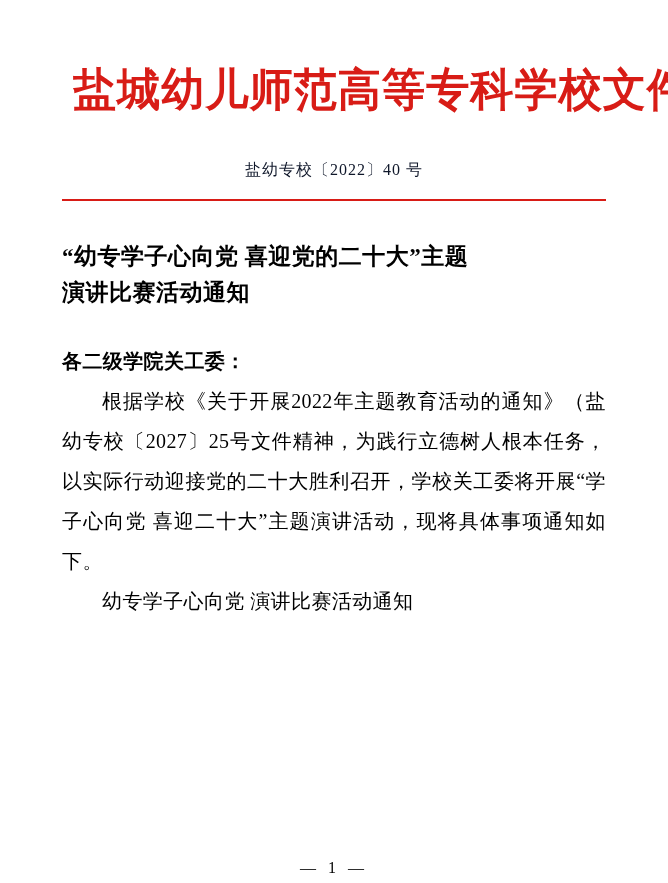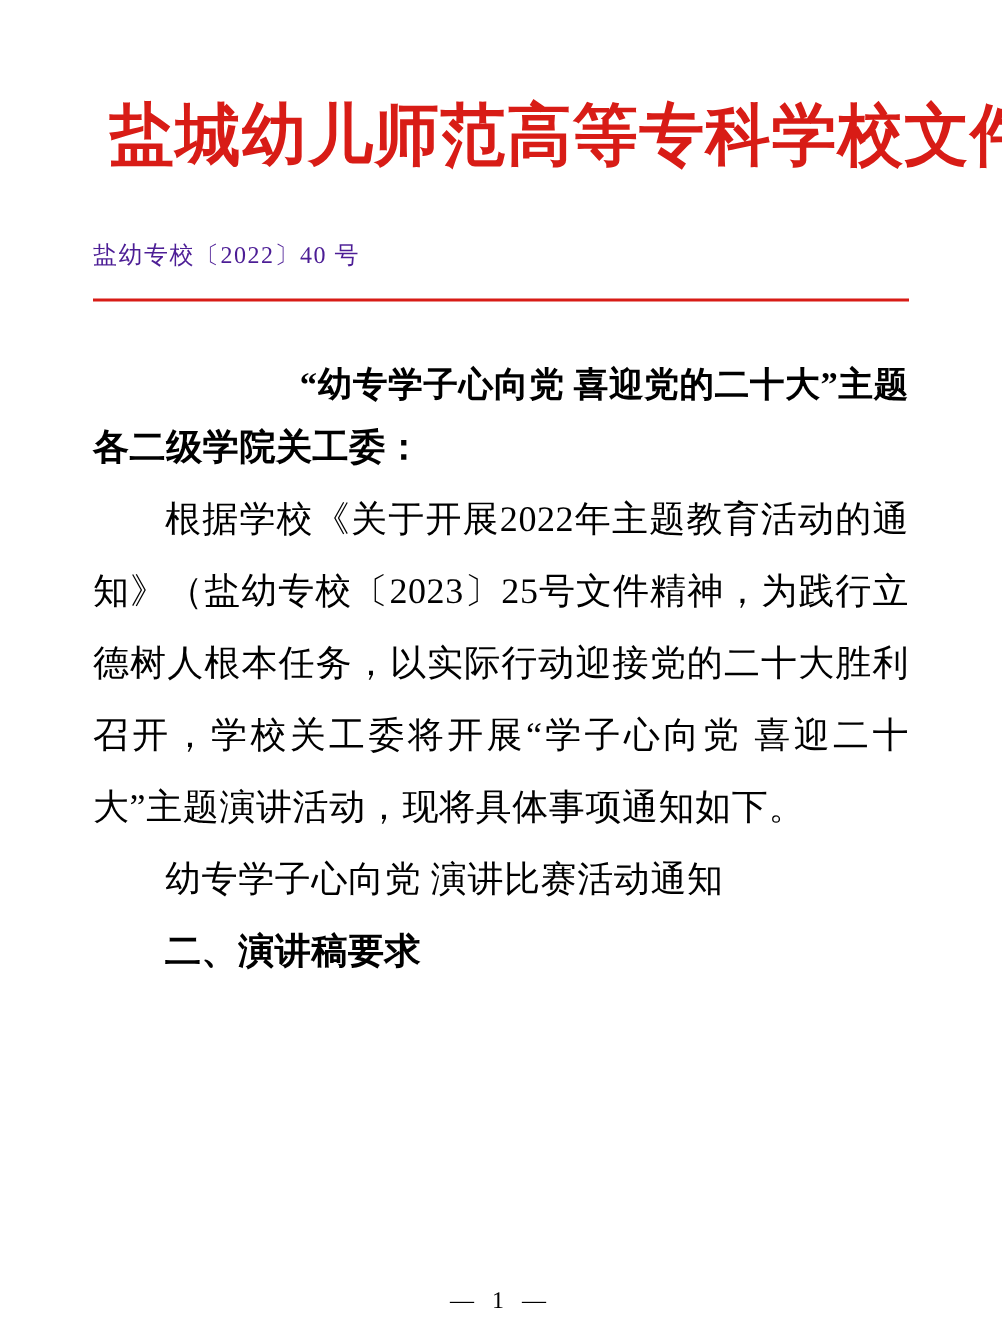--- a/index.html
+++ b/index.html
@@ -31,46 +31,47 @@
     font-weight: bold;
     font-size: 45px;
     line-height: 1.25;
     letter-spacing: 1px;
     color: #d81c16;
     white-space: nowrap;
     transform: scaleX(0.96);
   }
   .doc-number {
     margin-top: 42px;
-    text-align: left;
+    text-align: center;
     font-size: 16px;
     letter-spacing: 1px;
-    color: #4c1d95;
+    color: #0f172a;
   }
   .red-rule {
     margin-top: 18px;
     height: 2px;
     background: #d81c16;
     width: 100%;
   }
   
   .doc-title {
     margin-top: 38px;
-    text-align: right;
+    text-align: left;
     font-size: 23px;
     font-weight: bold;
     line-height: 1.55;
     letter-spacing: 0.5px;
   }
   .doc-title .line2 {
     display: block;
   }
   
   .body-block {
-    font-size: 24px;
+    margin-top: 30px;
+    font-size: 20px;
     line-height: 2.0;
     letter-spacing: 0.4px;
     text-align: justify;
     text-justify: inter-ideograph;
     font-family: Liberation Serif, serif;
   }
   .salutation {
     font-weight: bold;
   }
   .para {
@@ -102,31 +103,31 @@
   <div class="letterhead">
     <div class="letterhead-title">盐城幼儿师范高等专科学校文件</div>
   </div>
 
   <div class="doc-number">盐幼专校〔2022〕40 号</div>
 
   <div class="red-rule"></div>
 
   <div class="doc-title">
     <span>“幼专学子心向党  喜迎党的二十大”主题</span>
+    <span class="line2">演讲比赛活动通知</span>
   </div>
 
   <div class="body-block">
 
     <div class="salutation">各二级学院关工委：</div>
 
-    <div class="para">根据学校《关于开展2022年主题教育活动的通知》（盐幼专校〔2023〕25号文件精神，为践行立德树人根本任务，以实际行动迎接党的二十大胜利召开，学校关工委将开展“学子心向党  喜迎二十大”主题演讲活动，现将具体事项通知如下。</div>
+    <div class="para">根据学校《关于开展2022年主题教育活动的通知》（盐幼专校〔2027〕25号文件精神，为践行立德树人根本任务，以实际行动迎接党的二十大胜利召开，学校关工委将开展“学子心向党  喜迎二十大”主题演讲活动，现将具体事项通知如下。</div>
 
 
     <div class="sub">幼专学子心向党 演讲比赛活动通知</div>
 
-    <div class="heading">二、演讲稿要求</div>
 
 
   </div>
 
   <div class="page-number">— 1 —</div>
 
 </div>
 
 </body></html>

